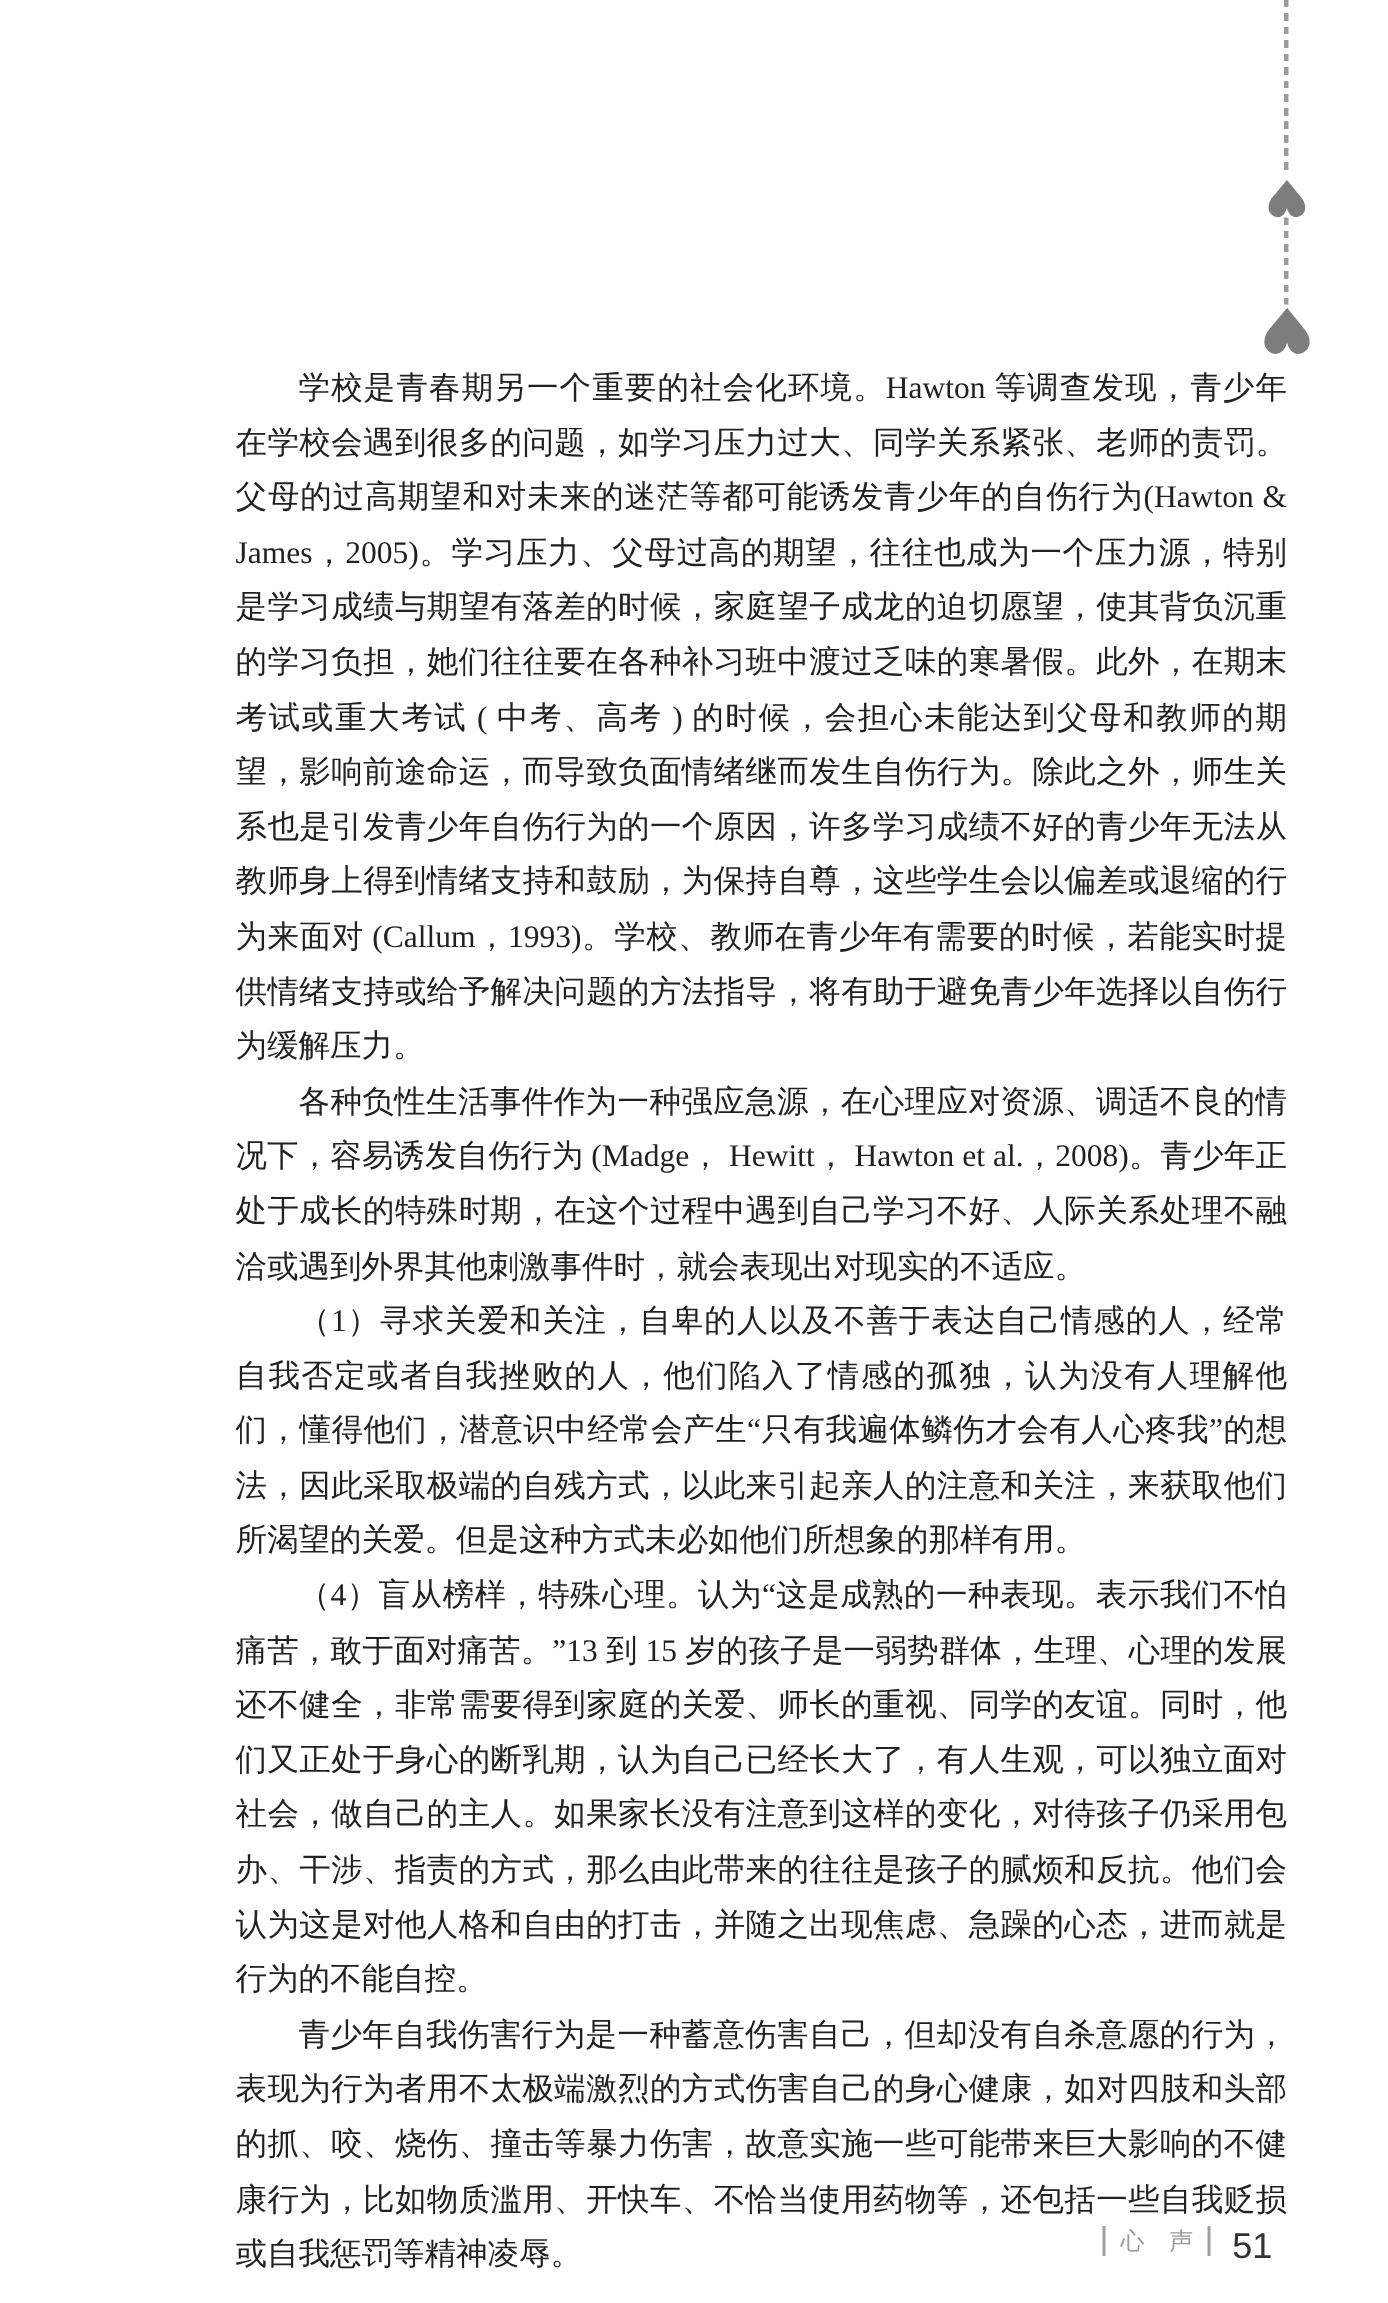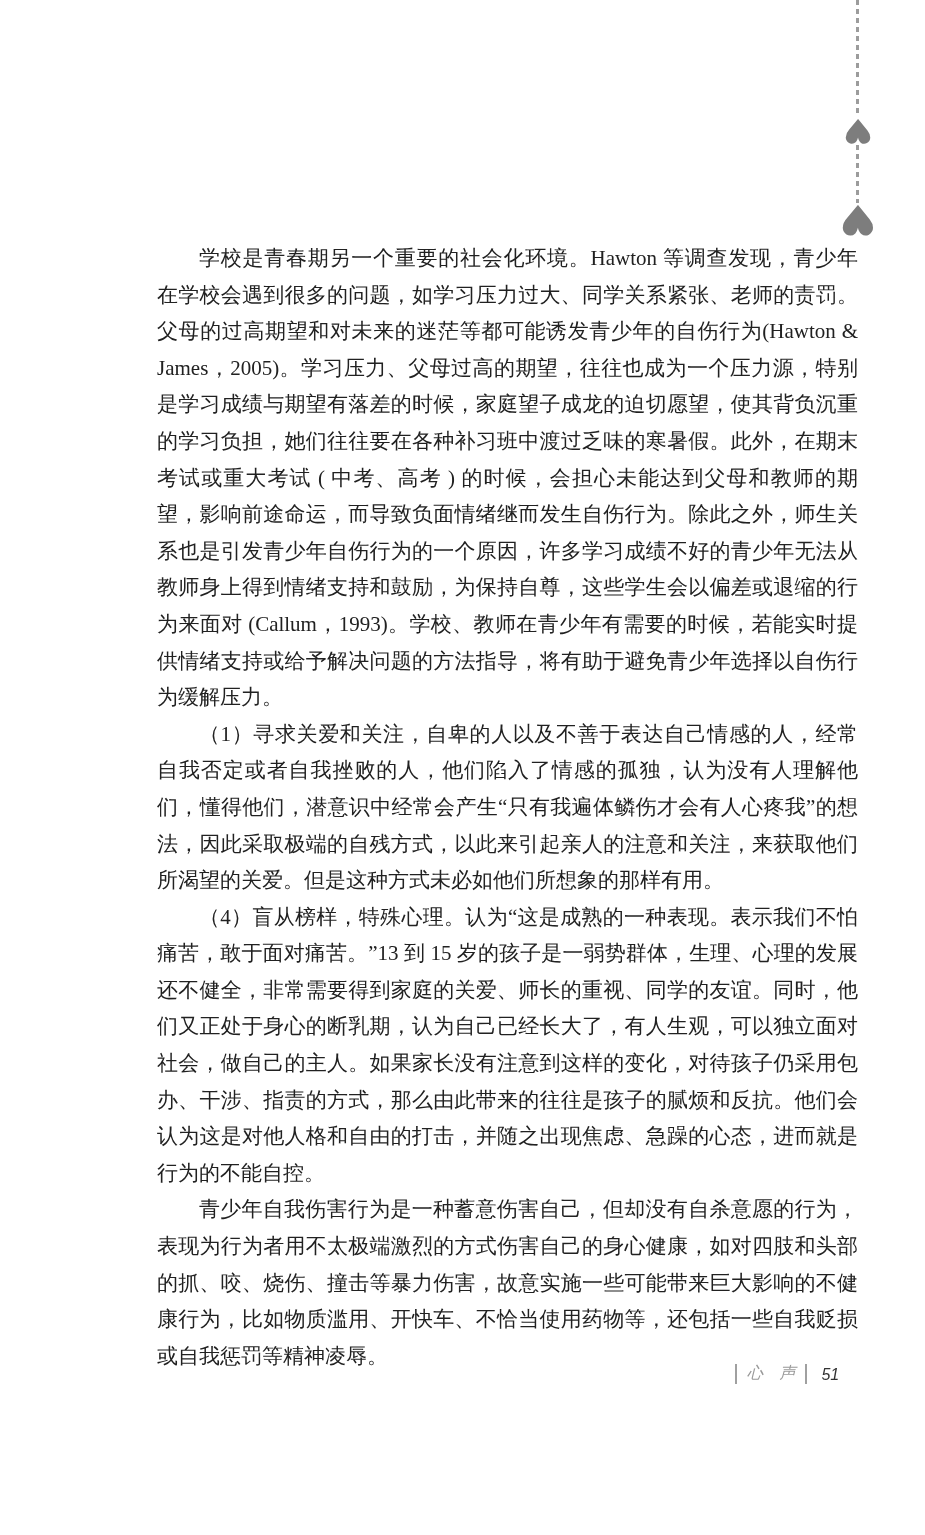--- a/index.html
+++ b/index.html
@@ -53,59 +53,59 @@
     font-weight: bold;
     color: #0d0d0d;
     text-indent: 35px;
     margin: 0;
   }
 
   
   .footer {
     position: absolute;
     left: 735px;
-    top: 1358px;
+    top: 1484px;
     display: flex;
-    align-items: flex-end;
+    align-items: flex-start;
     height: 26px;
-    font-style: italic;
   }
   .footer-bar {
     width: 2px;
     height: 20px;
     background: #a0a0a0;
     display: inline-block;
   }
   .footer-label {
     font-family: "Liberation Sans", "DejaVu Sans", sans-serif;
     font-size: 16px;
     color: #999999;
     letter-spacing: 6px;
     margin: 0 4px 0 10px;
     white-space: pre;
   }
   .footer-page {
     font-family: "Liberation Sans", "DejaVu Sans", sans-serif;
-    font-size: 16px;
+    font-size: 24px;
     color: #333333;
     margin-left: 14px;
   }
 </style>
 </head>
 <body>
 
 <div class="page">
 
   <div class="deco-dash" id="dash-top"></div>
   <span class="deco-heart" id="heart-small">♥</span>
   <div class="deco-dash" id="dash-mid"></div>
   <span class="deco-heart" id="heart-large">♥</span>
 
   <div class="text-block">
     <p class="para">学校是青春期另一个重要的社会化环境。Hawton 等调查发现，青少年在学校会遇到很多的问题，如学习压力过大、同学关系紧张、老师的责罚。父母的过高期望和对未来的迷茫等都可能诱发青少年的自伤行为(Hawton &amp; James，2005)。学习压力、父母过高的期望，往往也成为一个压力源，特别是学习成绩与期望有落差的时候，家庭望子成龙的迫切愿望，使其背负沉重的学习负担，她们往往要在各种补习班中渡过乏味的寒暑假。此外，在期末考试或重大考试 ( 中考、高考 ) 的时候，会担心未能达到父母和教师的期望，影响前途命运，而导致负面情绪继而发生自伤行为。除此之外，师生关系也是引发青少年自伤行为的一个原因，许多学习成绩不好的青少年无法从教师身上得到情绪支持和鼓励，为保持自尊，这些学生会以偏差或退缩的行为来面对 (Callum，1993)。学校、教师在青少年有需要的时候，若能实时提供情绪支持或给予解决问题的方法指导，将有助于避免青少年选择以自伤行为缓解压力。</p>
+    <p class="para">各种负性生活事件作为一种强应急源，在心理应对资源、调适不良的情况下，容易诱发自伤行为 (Madge， Hewitt， Hawton et al.，2008)。青少年正处于成长的特殊时期，在这个过程中遇到自己学习不好、人际关系处理不融洽或遇到外界其他刺激事件时，就会表现出对现实的不适应。</p>
     <p class="para">（1）寻求关爱和关注，自卑的人以及不善于表达自己情感的人，经常自我否定或者自我挫败的人，他们陷入了情感的孤独，认为没有人理解他们，懂得他们，潜意识中经常会产生“只有我遍体鳞伤才会有人心疼我”的想法，因此采取极端的自残方式，以此来引起亲人的注意和关注，来获取他们所渴望的关爱。但是这种方式未必如他们所想象的那样有用。</p>
     <p class="para">（4）盲从榜样，特殊心理。认为“这是成熟的一种表现。表示我们不怕痛苦，敢于面对痛苦。”13 到 15 岁的孩子是一弱势群体，生理、心理的发展还不健全，非常需要得到家庭的关爱、师长的重视、同学的友谊。同时，他们又正处于身心的断乳期，认为自己已经长大了，有人生观，可以独立面对社会，做自己的主人。如果家长没有注意到这样的变化，对待孩子仍采用包办、干涉、指责的方式，那么由此带来的往往是孩子的腻烦和反抗。他们会认为这是对他人格和自由的打击，并随之出现焦虑、急躁的心态，进而就是行为的不能自控。</p>
     <p class="para">青少年自我伤害行为是一种蓄意伤害自己，但却没有自杀意愿的行为，表现为行为者用不太极端激烈的方式伤害自己的身心健康，如对四肢和头部的抓、咬、烧伤、撞击等暴力伤害，故意实施一些可能带来巨大影响的不健康行为，比如物质滥用、开快车、不恰当使用药物等，还包括一些自我贬损或自我惩罚等精神凌辱。</p>
 
   </div>
 
   <div class="footer">
     <span class="footer-bar"></span>
     <span class="footer-label">心 声</span>
     <span class="footer-bar"></span>

